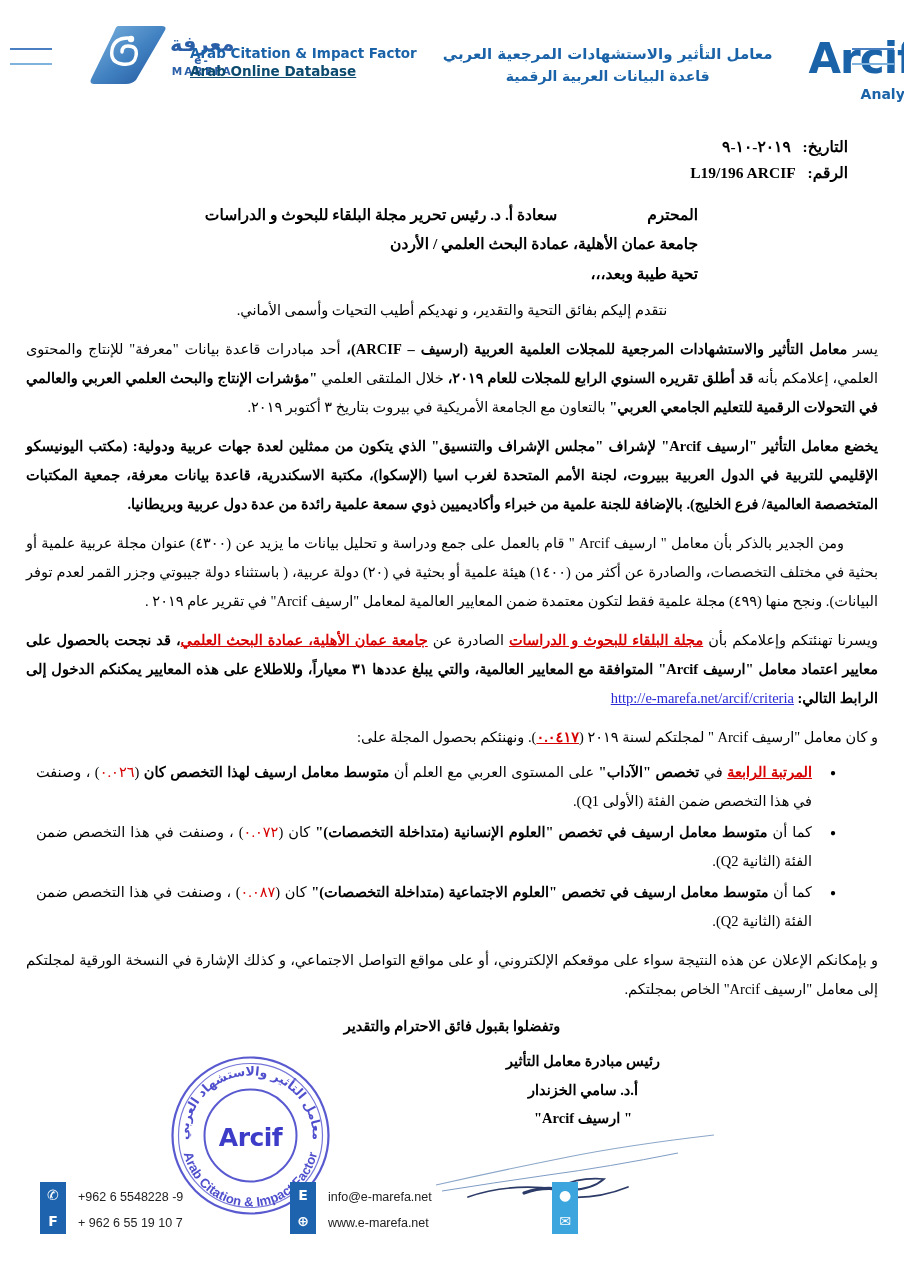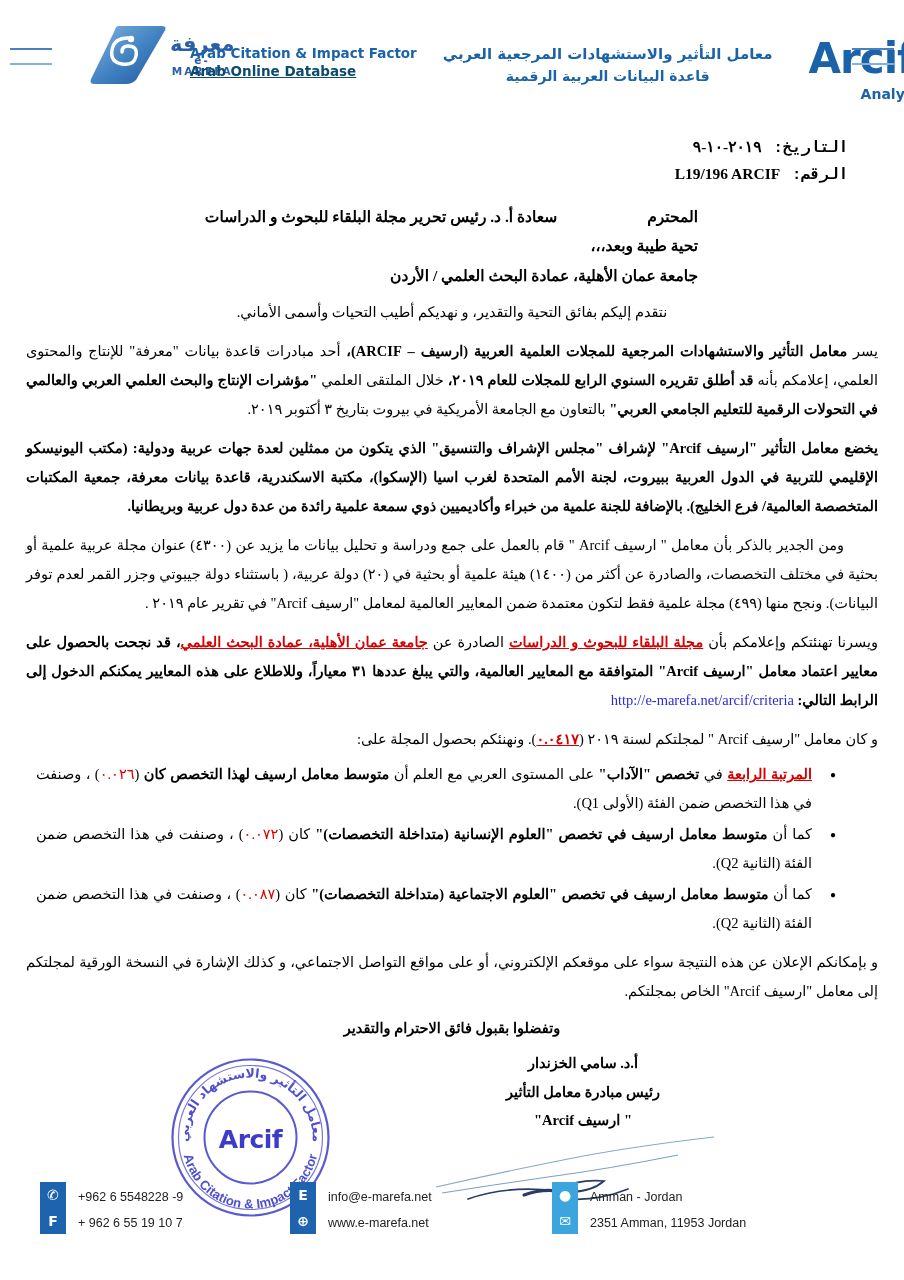--- a/index.html
+++ b/index.html
@@ -152,21 +152,21 @@
   .meta-row {
     font-size: 15.5px;
     font-weight: bold;
     color: #000;
     margin-bottom: 8px;
     text-align: right;
     width: 300px;
     margin-right: 30px;
     font-family: "Liberation Serif", "DejaVu Serif", serif;
   }
-  .meta-row .lbl { font-weight: bold; font-family: Liberation Mono, monospace; }
+  .meta-row .lbl { font-weight: bold; }
   .meta-row .val {
     display: inline-block;
     margin-right: 8px;
     direction: ltr;
     unicode-bidi: embed;
   }
   .meta-row .val-ar { direction: rtl; }
 
   
   .content {
@@ -204,20 +204,21 @@
 
   .b { font-weight: bold; }
   .red { color: #d60000; }
   .red-u {
     color: #d60000;
     font-weight: bold;
     text-decoration: underline;
   }
   .link {
     color: #2a2ad6;
+    text-decoration: underline;
     direction: ltr;
     unicode-bidi: embed;
     display: inline-block;
   }
   .num { direction: ltr; unicode-bidi: embed; display: inline-block; }
 
   .greeting {
     font-size: 14.5px;
     line-height: 2.0;
     text-align: center;
@@ -409,22 +410,22 @@
     </div>
   </div>
 
   <div class="content">
 
     <div class="addressee">
       <div class="addr-line first">
         <span class="addr-honor">المحترم</span>
         <span>سعادة أ. د. رئيس تحرير مجلة البلقاء للبحوث و الدراسات</span>
       </div>
+      <div class="addr-line">جامعة عمان الأهلية، عمادة البحث العلمي / الأردن</div>
       <div class="addr-line">تحية طيبة وبعد،،،</div>
-      <div class="addr-line">جامعة عمان الأهلية، عمادة البحث العلمي / الأردن</div>
     </div>
 
     <div class="greeting">نتقدم إليكم بفائق التحية والتقدير، و نهديكم أطيب التحيات وأسمى الأماني.</div>
 
     <p class="para">
       <span>يسر </span><span class="b">معامل التأثير والاستشهادات المرجعية للمجلات العلمية العربية (ارسيف – ARCIF)،</span><span> أحد مبادرات قاعدة بيانات "معرفة" للإنتاج والمحتوى العلمي، إعلامكم بأنه </span><span class="b">قد أطلق تقريره السنوي الرابع للمجلات للعام ٢٠١٩،</span><span> خلال الملتقى العلمي  </span><span class="b">"مؤشرات الإنتاج والبحث العلمي العربي والعالمي في التحولات الرقمية للتعليم الجامعي العربي"</span><span> بالتعاون مع الجامعة الأمريكية في بيروت بتاريخ ٣ أكتوبر ٢٠١٩.</span>
     </p>
 
     <p class="para b">يخضع معامل التأثير "ارسيف Arcif" لإشراف "مجلس الإشراف والتنسيق" الذي يتكون من ممثلين لعدة جهات عربية ودولية: (مكتب اليونيسكو الإقليمي للتربية في الدول العربية ببيروت، لجنة الأمم المتحدة لغرب اسيا (الإسكوا)، مكتبة الاسكندرية، قاعدة بيانات معرفة، جمعية المكتبات المتخصصة العالمية/ فرع الخليج). بالإضافة للجنة علمية من خبراء وأكاديميين ذوي سمعة علمية رائدة من عدة دول عربية وبريطانيا.</p>
 
@@ -453,22 +454,22 @@
       </li>
     </ul>
 
     <p class="para">و بإمكانكم الإعلان عن هذه النتيجة سواء على موقعكم الإلكتروني، أو على مواقع التواصل الاجتماعي، و كذلك الإشارة في النسخة الورقية لمجلتكم إلى معامل "ارسيف  Arcif"  الخاص بمجلتكم.</p>
 
     <div class="closing">وتفضلوا بقبول فائق الاحترام والتقدير</div>
 
     <div class="sign-zone">
 
       <div class="signature">
+        <div class="sig-line">رئيس مبادرة معامل التأثير</div>
         <div class="sig-line">أ.د. سامي الخزندار</div>
-        <div class="sig-line">رئيس مبادرة معامل التأثير</div>
         <div class="sig-line">" ارسيف Arcif"</div>
       </div>
 
       <div class="sig-scribble">
         <svg width="300" height="80" viewBox="0 0 300 80">
           <path d="M8 58 Q70 44 140 30 Q200 18 286 8" fill="none" stroke="#8aa6c8" stroke-width="1.1"></path>
           <path d="M14 64 Q64 56 120 48 Q180 40 250 26" fill="none" stroke="#7e9cc4" stroke-width="1"></path>
           <path d="M40 70 Q80 56 128 62 Q160 66 176 52 Q150 50 132 60 Q120 68 140 70 Q170 72 200 60" fill="none" stroke="#2b3a66" stroke-width="1.7" stroke-linecap="round"></path>
           <path d="M96 66 Q118 58 140 64" fill="none" stroke="#2b3a66" stroke-width="3.2" stroke-linecap="round"></path>
         </svg>
@@ -525,21 +526,17 @@
         <div class="f-line">info@e-marefa.net</div>
         <div class="f-line">www.e-marefa.net</div>
       </div>
     </div>
 
     <div class="f-block addr">
       <div class="f-icons">
         <div class="f-ico light">●</div>
         <div class="f-ico light">✉</div>
       </div>
-      <div class="f-lines">
-        <div class="f-line">Amman - Jordan</div>
-        <div class="f-line">2351 Amman, 11953 Jordan</div>
-      </div>
     </div>
 
   </div>
 
 </div>
 
 </body></html>

